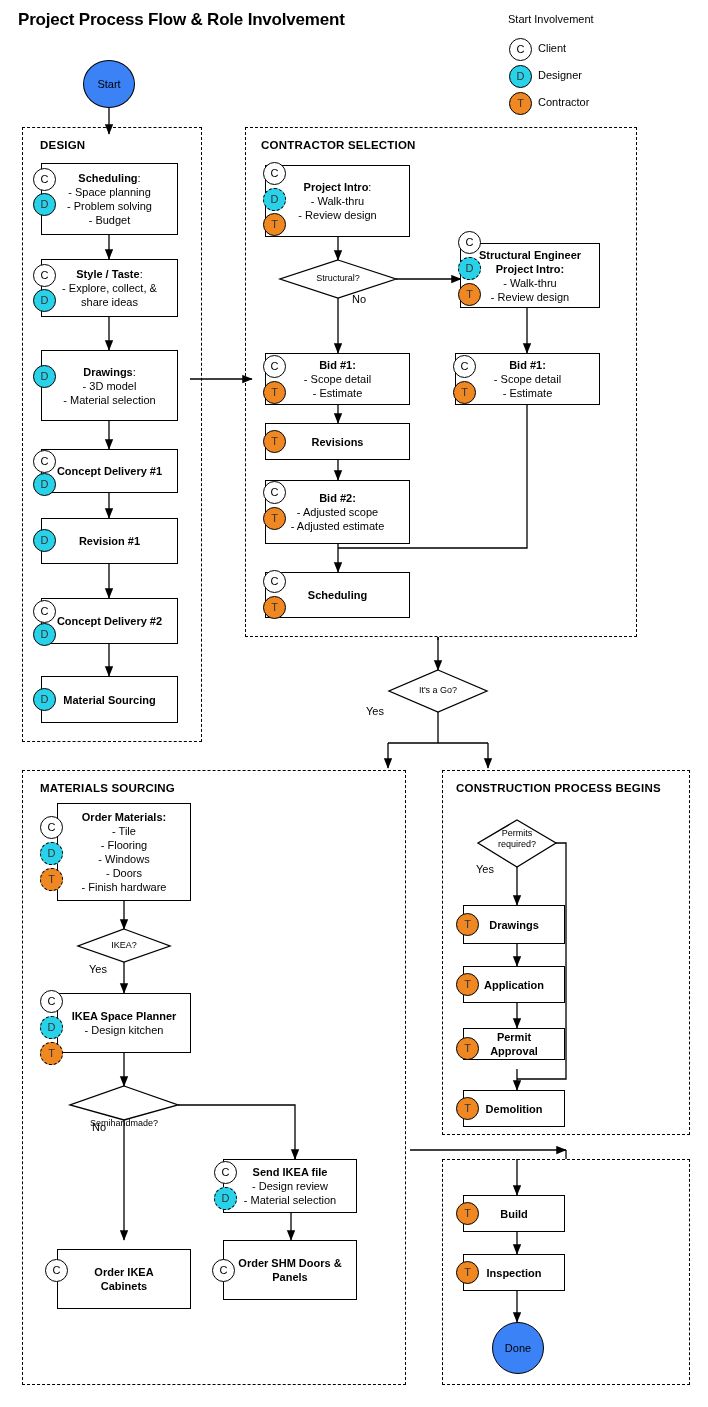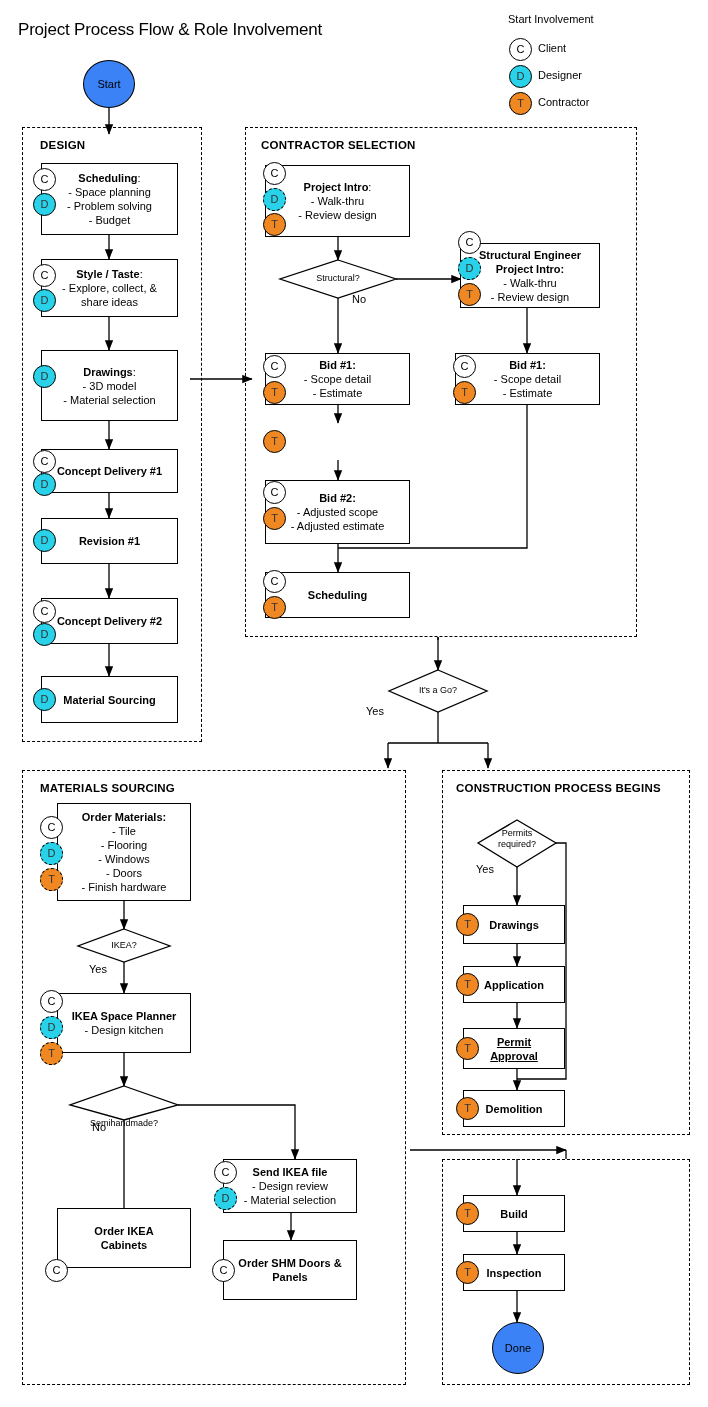--- a/index.html
+++ b/index.html
@@ -1,21 +1,21 @@
 <!DOCTYPE html>
 <html><head>
 <meta charset="utf-8">
 <style>
   html,body{margin:0;padding:0;background:#ffffff;}
   body{width:708px;height:1407px;position:relative;
        font-family:"Liberation Sans", sans-serif;color:#000;}
   #stage{position:absolute;left:0;top:0;width:708px;height:1407px;overflow:hidden;}
   svg.layer{position:absolute;left:0;top:0;width:708px;height:1407px;}
 
-  .title{position:absolute;left:18px;top:20px;font-size:17px;font-weight:normal;
+  .title{position:absolute;left:18px;top:10px;font-size:17px;font-weight:bold;
          letter-spacing:-0.2px;}
   .legend-title{position:absolute;left:508px;top:13px;font-size:11px;}
   .legend-label{position:absolute;font-size:11px;}
 
   
   .box{position:absolute;box-sizing:border-box;border:1.4px solid #000;background:#fff;
        display:flex;align-items:center;justify-content:center;text-align:center;}
   .box .txt{font-size:11px;line-height:14px;padding:0 3px;}
   .b{font-weight:bold;}
 
@@ -235,20 +235,23 @@
   <div class="box" style="left:455px;top:353px;width:145px;height:52px;">
     <div class="txt">
       <span class="b">Bid #1:</span><br>
       <span>- Scope detail</span><br>
       <span>- Estimate</span>
     </div>
   </div>
   <div class="badge C" style="left:453px;top:355px;">C</div>
   <div class="badge T" style="left:453px;top:381px;">T</div>
 
+  <div class="box" style="left:265px;top:423px;width:145px;height:37px;">
+    <div class="txt"><span class="b">Revisions</span></div>
+  </div>
   <div class="badge T" style="left:263px;top:430px;">T</div>
 
   <div class="box" style="left:265px;top:480px;width:145px;height:64px;">
     <div class="txt">
       <span class="b">Bid #2:</span><br>
       <span>- Adjusted scope</span><br>
       <span>- Adjusted estimate</span>
     </div>
   </div>
   <div class="badge C" style="left:263px;top:481px;">C</div>
@@ -299,21 +302,21 @@
   <div class="box" style="left:223px;top:1159px;width:134px;height:54px;">
     <div class="txt">
       <span class="b">Send IKEA file</span><br>
       <span>- Design review</span><br>
       <span>- Material selection</span>
     </div>
   </div>
   <div class="badge C" style="left:214px;top:1161px;">C</div>
   <div class="badge D dash" style="left:214px;top:1187px;">D</div>
 
-  <div class="box" style="left:57px;top:1208px;width:134px;height:60px;align-items:center;">
+  <div class="box" style="left:57px;top:1249px;width:134px;height:60px;align-items:center;">
     <div class="txt">
       <span class="b">Order IKEA</span><br>
       <span class="b">Cabinets</span>
     </div>
   </div>
   <div class="badge C" style="left:45px;top:1259px;">C</div>
 
   <div class="box" style="left:223px;top:1240px;width:134px;height:60px;">
     <div class="txt">
       <span class="b">Order SHM Doors &amp;</span><br>
@@ -334,21 +337,21 @@
   <div class="box" style="left:463px;top:905px;width:102px;height:39px;">
     <div class="txt"><span class="b">Drawings</span></div>
   </div>
   <div class="badge T" style="left:456px;top:913px;">T</div>
 
   <div class="box" style="left:463px;top:966px;width:102px;height:37px;">
     <div class="txt"><span class="b">Application</span></div>
   </div>
   <div class="badge T" style="left:456px;top:973px;">T</div>
 
-  <div class="box" style="left:463px;top:1028px;width:102px;height:41px;text-decoration:underline;">
+  <div class="box" style="left:463px;top:1028px;width:102px;height:32px;">
     <div class="txt">
       <span class="b">Permit</span><br>
       <span class="b">Approval</span>
     </div>
   </div>
   <div class="badge T" style="left:456px;top:1037px;">T</div>
 
   <div class="box" style="left:463px;top:1090px;width:102px;height:37px;">
     <div class="txt"><span class="b">Demolition</span></div>
   </div>

